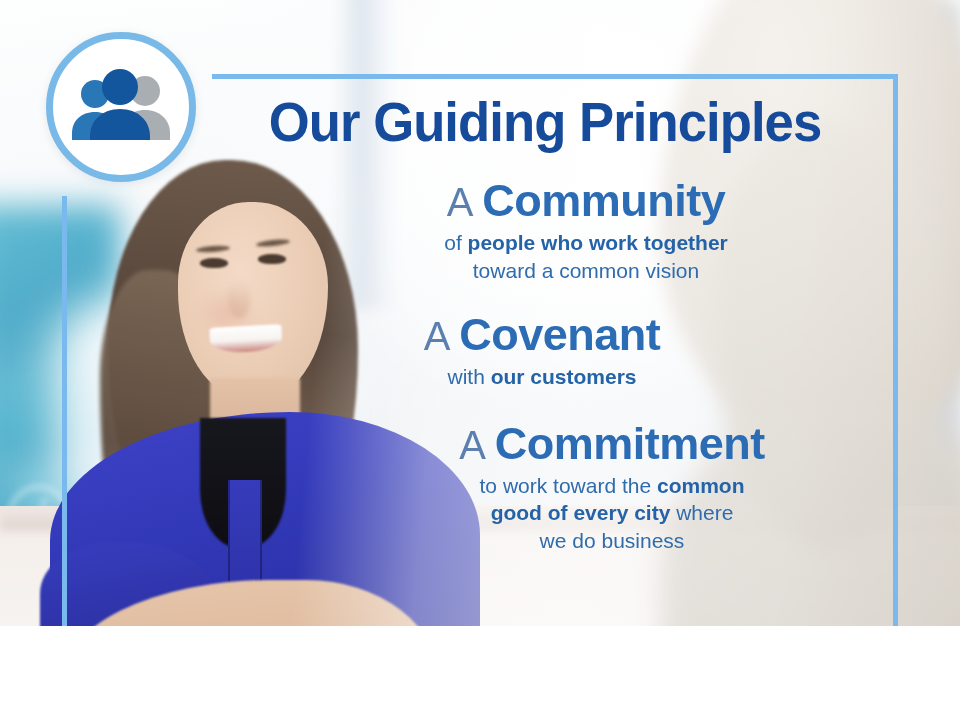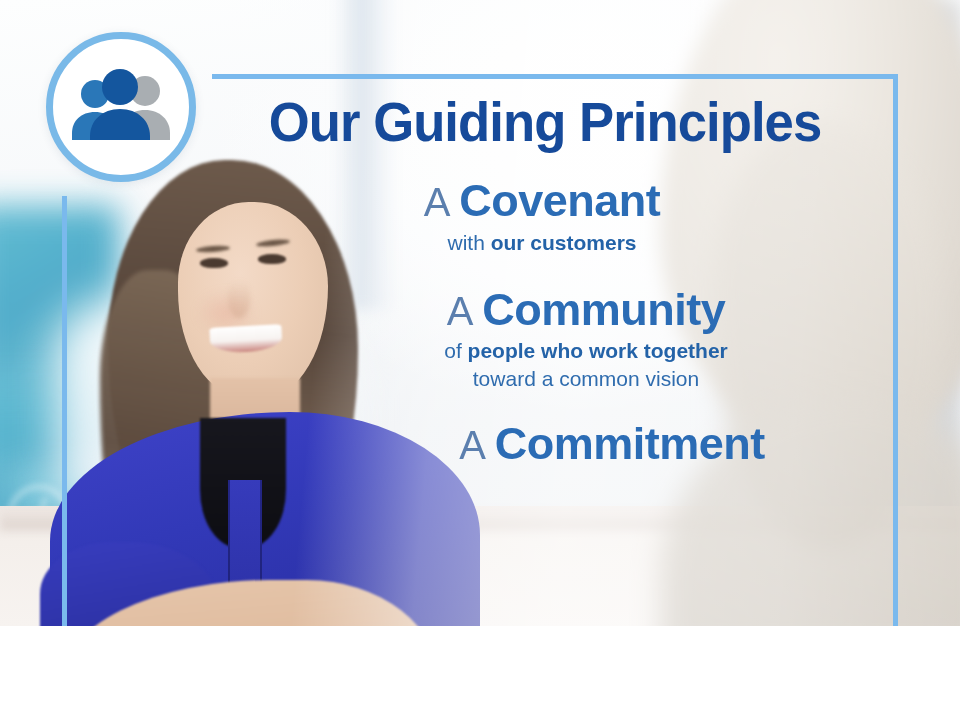--- a/index.html
+++ b/index.html
@@ -482,34 +482,35 @@
         <circle cx="55" cy="19" r="18" fill="#14569e"></circle>
         <path d="M55 41c-18 0-30 12-30 27v4h60v-4c0-15-12-27-30-27z" fill="#14569e"></path>
       </svg>
     </span>
   </div>
 
   <div class="title">Our Guiding Principles</div>
 
   <div class="principles">
 
+    <div class="principle p2">
+      <span class="p-head">
+        <span class="p-article">A </span><span class="p-word">Community</span>
+      </span>
+      <span class="p-sub"><span>of </span><b>people who work together</b><br><span id="p2-line2">toward a common vision</span></span>
+    </div>
+
     <div class="principle p1">
       <span class="p-head">
         <span class="p-article">A </span><span class="p-word">Covenant</span>
       </span>
       <span class="p-sub"><span>with </span><b>our customers</b></span>
     </div>
 
-    <div class="principle p2">
-      <span class="p-head">
-        <span class="p-article">A </span><span class="p-word">Community</span>
-      </span>
-      <span class="p-sub"><span>of </span><b>people who work together</b><br><span id="p2-line2">toward a common vision</span></span>
-    </div>
-
     <div class="principle p3">
       <span class="p-head">
         <span class="p-article">A </span><span class="p-word">Commitment</span>
       </span>
+      <span class="p-sub" id="p3-sub"><span>to work toward the </span><b>common</b><br><b>good of every city</b><span> where</span><br><span>we do business</span></span>
     </div>
 
   </div>
 </div>
 
 </body></html>

